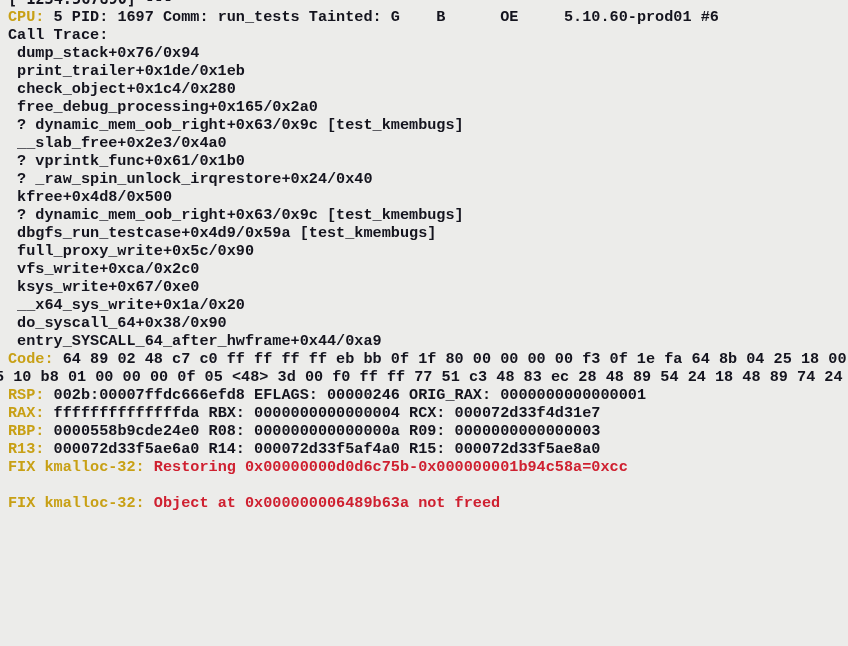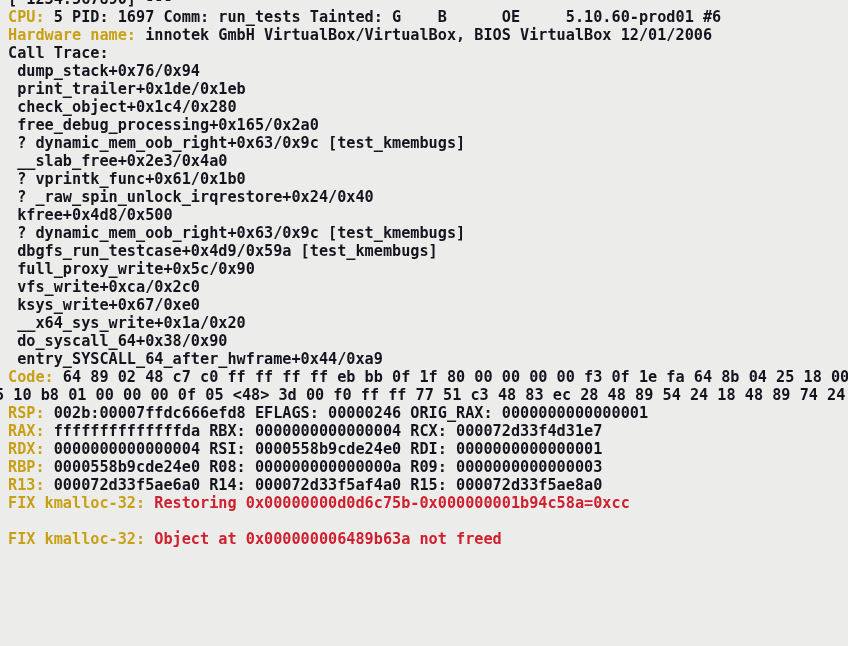--- a/index.html
+++ b/index.html
@@ -44,20 +44,21 @@
   .line {
     height: 18px;
     line-height: 18px;
     white-space: pre;
     font-size: 15.2px;
     padding-left: 8px;
     letter-spacing: 0px;
     font-weight: bold;
     color: #14141e;
     overflow: hidden;
+    font-family: Liberation Mono, monospace;
   }
   .line.blank {
     height: 18px;
   }
   
   .line.wrapped {
     padding-left: 0px;
     text-indent: -5px;
   }
   .lbl {
@@ -74,21 +75,20 @@
     text-align: center;
   }
 </style>
 </head>
 <body>
 
 <div id="console">
   <div class="clip-top">[ 1234.567890] ---</div>
   <div class="lines">
       <div class="line"><span class="lbl">CPU:</span><span class="val"> 5 PID: 1697 Comm: run_tests Tainted: G    B      OE     5.10.60-prod01 #6</span></div>
-      <div class="line"><span class="lbl">Hardware name:</span><span class="val"> innotek GmbH VirtualBox/VirtualBox, BIOS VirtualBox 12/01/2006</span></div>
       <div class="line"><span class="val">Call Trace:</span></div>
       <div class="line"><span class="val"> dump_stack+0x76/0x94</span></div>
       <div class="line"><span class="val"> print_trailer+0x1de/0x1eb</span></div>
       <div class="line"><span class="val"> check_object+0x1c4/0x280</span></div>
       <div class="line"><span class="val"> free_debug_processing+0x165/0x2a0</span></div>
       <div class="line"><span class="val"> ? dynamic_mem_oob_right+0x63/0x9c [test_kmembugs]</span></div>
       <div class="line"><span class="val"> __slab_free+0x2e3/0x4a0</span></div>
       <div class="line"><span class="val"> ? vprintk_func+0x61/0x1b0</span></div>
       <div class="line"><span class="val"> ? _raw_spin_unlock_irqrestore+0x24/0x40</span></div>
       <div class="line"><span class="val"> kfree+0x4d8/0x500</span></div>
@@ -97,20 +97,19 @@
       <div class="line"><span class="val"> full_proxy_write+0x5c/0x90</span></div>
       <div class="line"><span class="val"> vfs_write+0xca/0x2c0</span></div>
       <div class="line"><span class="val"> ksys_write+0x67/0xe0</span></div>
       <div class="line"><span class="val"> __x64_sys_write+0x1a/0x20</span></div>
       <div class="line"><span class="val"> do_syscall_64+0x38/0x90</span></div>
       <div class="line"><span class="val"> entry_SYSCALL_64_after_hwframe+0x44/0xa9</span></div>
       <div class="line"><span class="lbl">Code:</span><span class="val"> 64 89 02 48 c7 c0 ff ff ff ff eb bb 0f 1f 80 00 00 00 00 f3 0f 1e fa 64 8b 04 25 18 00</span></div>
       <div class="line wrapped"><span class="val">5 10 b8 01 00 00 00 0f 05 &lt;48&gt; 3d 00 f0 ff ff 77 51 c3 48 83 ec 28 48 89 54 24 18 48 89 74 24</span></div>
       <div class="line"><span class="lbl">RSP:</span><span class="val"> 002b:00007ffdc666efd8 EFLAGS: 00000246 ORIG_RAX: 0000000000000001</span></div>
       <div class="line"><span class="lbl">RAX:</span><span class="val"> ffffffffffffffda RBX: 0000000000000004 RCX: 000072d33f4d31e7</span></div>
-      <div class="line"><span class="lbl">RDX:</span><span class="val"> 0000000000000004 RSI: 0000558b9cde24e0 RDI: 0000000000000001</span></div>
       <div class="line"><span class="lbl">RBP:</span><span class="val"> 0000558b9cde24e0 R08: 000000000000000a R09: 0000000000000003</span></div>
       <div class="line"><span class="lbl">R13:</span><span class="val"> 000072d33f5ae6a0 R14: 000072d33f5af4a0 R15: 000072d33f5ae8a0</span></div>
       <div class="line"><span class="lbl">FIX kmalloc-32:</span><span class="red"> Restoring 0x00000000d0d6c75b-0x000000001b94c58a=0xcc</span></div>
       <div class="line blank"></div>
       <div class="line"><span class="lbl">FIX kmalloc-32:</span><span class="red"> Object at 0x000000006489b63a not freed</span></div>
     </div>
 </div>
 
 </body></html>

